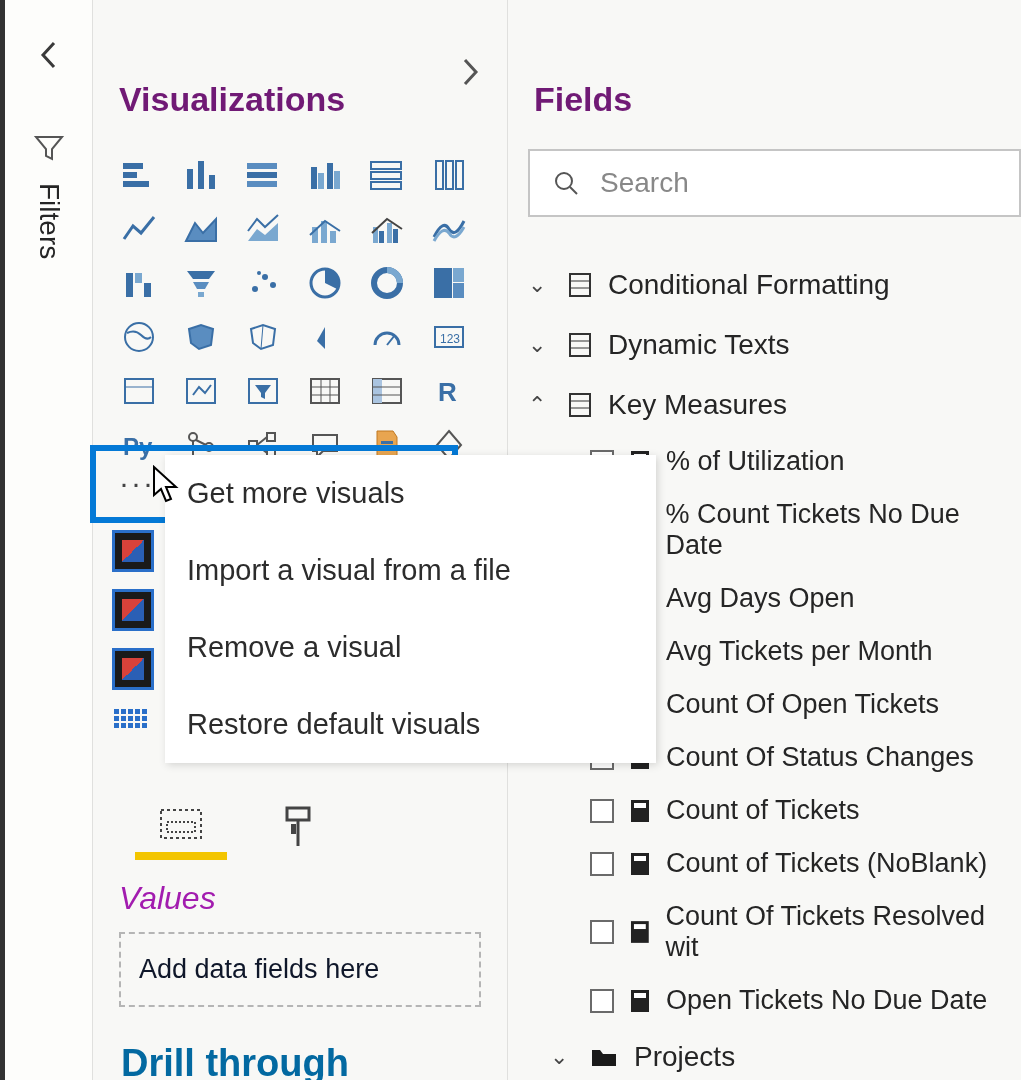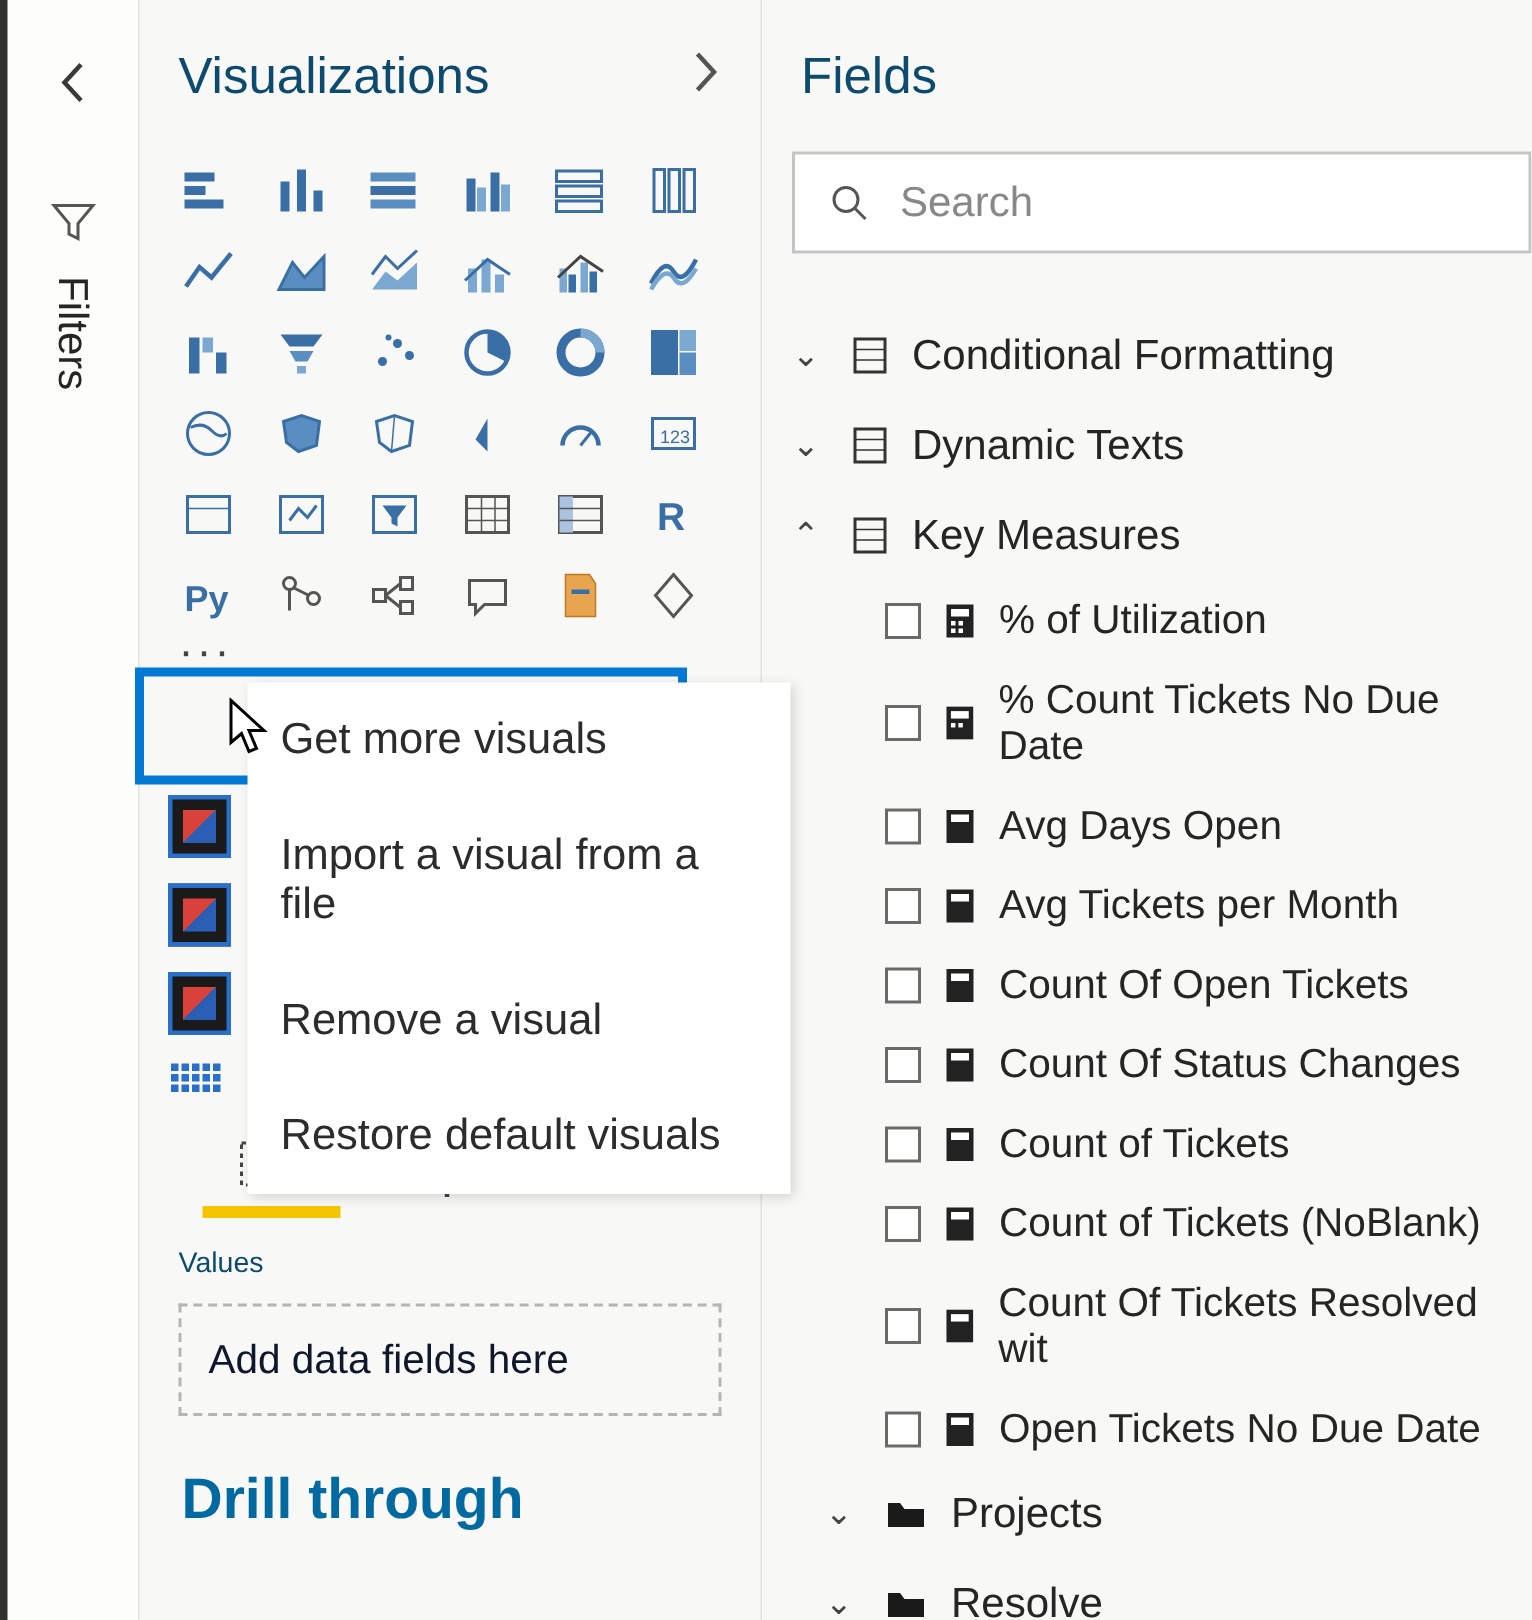--- a/index.html
+++ b/index.html
@@ -42,22 +42,23 @@
   border-left: 1px solid #e0e0de;
 }
 .panel-header {
   display: flex;
   align-items: center;
   justify-content: space-between;
   padding: 32px 26px 20px 26px;
 }
 .panel-title {
   font-size: 34px;
-  font-weight: 400;
-  color: #0c4a6e;
+  font-weight: 700;
+  color: #701a75;
+  margin-top: 48px;
 }
 .chevron-right-icon { font-size: 28px; color: #555; cursor: pointer; }
 .viz-grid {
   display: grid;
   grid-template-columns: repeat(7, 40px);
   gap: 14px 22px;
   padding: 18px 0 0 26px;
 }
 .viz-icon {
   width: 40px;
@@ -82,21 +83,21 @@
   top: 445px;
   width: 368px;
   height: 78px;
   border: 6px solid #0479d6;
   pointer-events: none;
 }
 .context-menu {
   position: absolute;
   left: 165px;
   top: 455px;
-  width: 362px;
+  width: 491px;
   background: #ffffff;
   box-shadow: 2px 2px 8px rgba(0,0,0,0.15);
   z-index: 10;
 }
 .menu-item {
   padding: 22px 22px;
   font-size: 29px;
   color: #2c2c2c;
   cursor: pointer;
 }
@@ -136,21 +137,21 @@
   padding: 315px 0 0 42px;
 }
 .tab-icon { display: flex; flex-direction: column; align-items: center; }
 .tab-underline {
   width: 92px;
   height: 8px;
   background: #f3c500;
   margin-top: 8px;
 }
 .values-section { padding: 20px 26px 0 26px; }
-.section-label { font-size: 19px; color: #0c4a6e; }
+.section-label { font-size: 32px; color: #a21caf; font-style: italic; }
 .placeholder-box {
   margin-top: 15px;
   border: 2px dashed #b5b5b5;
   padding: 20px 18px;
   font-size: 27px;
   color: #0f172a;
 }
 .drill-label {
   font-size: 38px;
   font-weight: 600;

